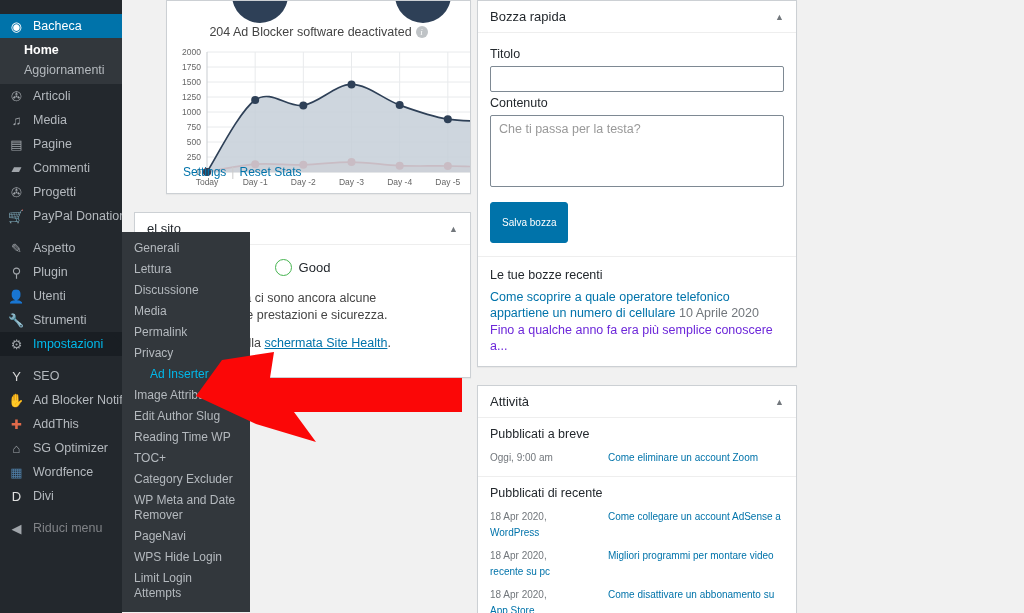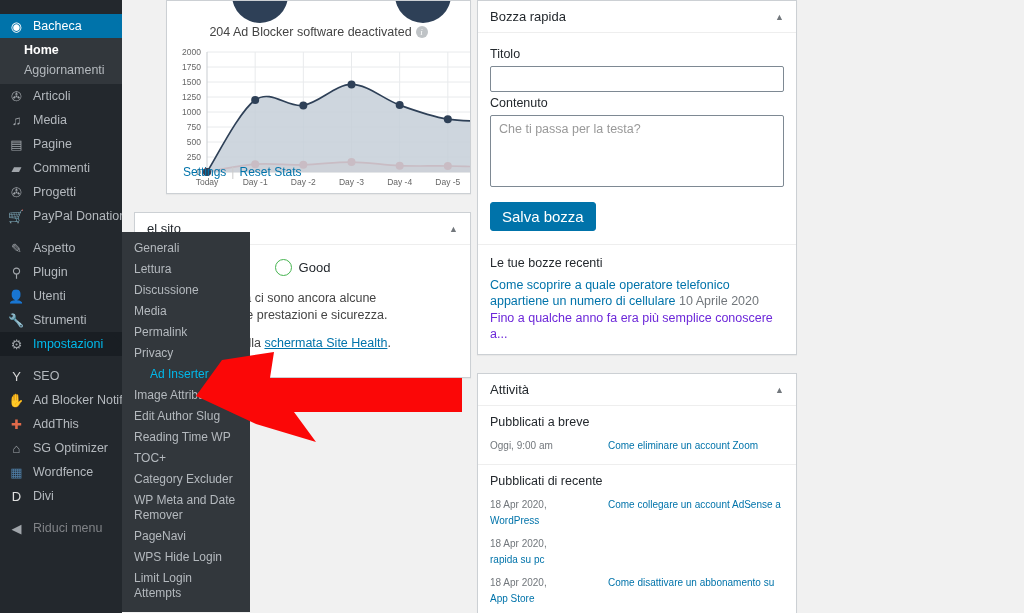--- a/index.html
+++ b/index.html
@@ -192,22 +192,22 @@
     width: 100%; height: 72px;
     border: 1px solid #7e8993; border-radius: 2px;
     padding: 6px 8px; font-size: 12.5px;
     font-family: "Liberation Sans", sans-serif;
     color: #32373c; background: #fff; resize: none;
   }
   .qd-textarea::placeholder { color: #999; }
   .btn-primary {
     margin-top: 11px;
     background: #0073aa; border: 1px solid #0073aa;
-    color: #fff; font-size: 15px;
-    padding: 5px 11px; border-radius: 3px; cursor: pointer;
+    color: #fff; font-size: 10px;
+    padding: 14px 11px; border-radius: 3px; cursor: pointer;
     font-family: "Liberation Sans", sans-serif;
   }
   .drafts-head {
     border-top: 1px solid #eee;
     margin: 13px -12px 0; padding: 11px 12px 0;
     font-size: 12.5px; color: #23282d;
   }
   .draft-item { margin-top: 7px; font-size: 12.5px; line-height: 16px; }
   .draft-item .d-title { color: #0073aa; text-decoration: none; cursor: pointer; }
   .draft-item .d-date { color: #72777c; }
@@ -476,21 +476,22 @@
               </div>
           </div>
           <div class="act-block">
             <div class="act-h3">Pubblicati di recente</div>
             <div id="recent-list">
                 <div class="act-row">
                   <div class="act-when"><span>18 Apr 2020,</span><br><span class="w2">WordPress</span></div>
                   <a class="act-what">Come collegare un account AdSense a</a>
                 </div>
                 <div class="act-row">
-                  <div class="act-when"><span>18 Apr 2020,</span><br><span class="w2">rapida su pc</span></div>
+                  <div class="act-when"><span>18 Apr 2020,</span><br><span class="w2">recente su pc</span></div>
+                  <a class="act-what">Migliori programmi per montare video</a>
                 </div>
                 <div class="act-row">
                   <div class="act-when"><span>18 Apr 2020,</span><br><span class="w2">App Store</span></div>
                   <a class="act-what">Come disattivare un abbonamento su</a>
                 </div>
               </div>
           </div>
         </div>
       </div>
 

